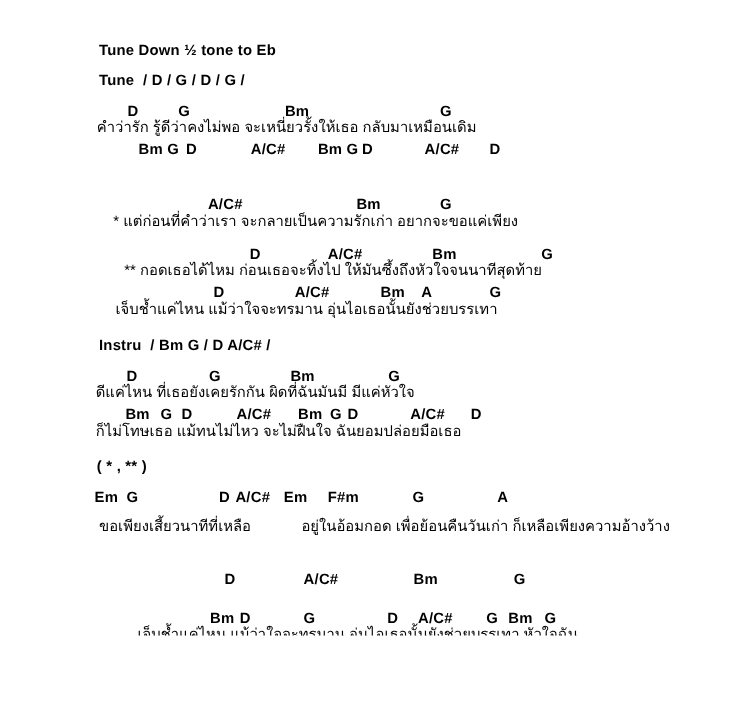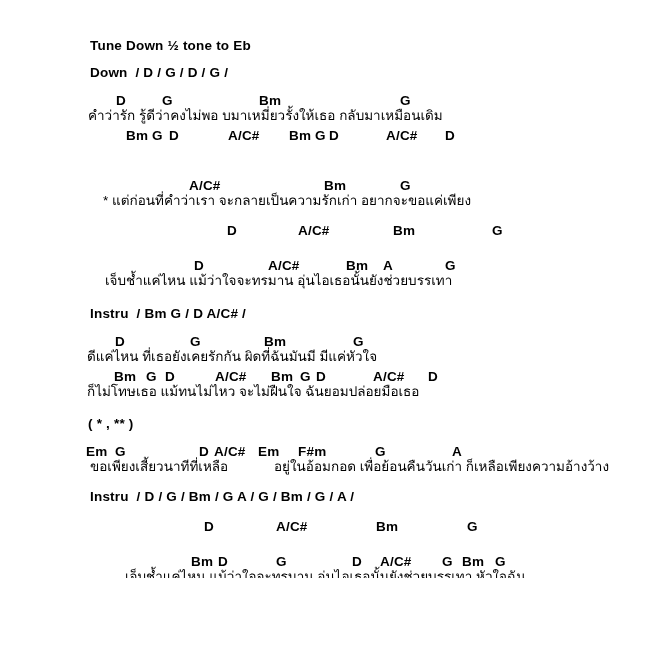--- a/index.html
+++ b/index.html
@@ -37,30 +37,30 @@
   }
 </style>
 </head>
 <body>
 
 <div class="sheet">
     <div class="line heading" style="top: 37px;">
       <span class="tok" style="left: 90px;">Tune Down ½ tone to Eb</span>
     </div>
     <div class="line heading" style="top: 64px;">
-      <span class="tok" style="left: 90px;">Down  / D / G / D / G /</span>
+      <span class="tok" style="left: 90px;">Tune  / D / G / D / G /</span>
     </div>
     <div class="line chords" style="top: 92px;">
       <span class="tok" style="left: 116px;">D</span>
       <span class="tok" style="left: 162px;">G</span>
       <span class="tok" style="left: 259px;">Bm</span>
       <span class="tok" style="left: 400px;">G</span>
     </div>
     <div class="line lyric" style="top: 107px;">
-      <span class="tok" style="left: 88px;">คำว่ารัก รู้ดีว่าคงไม่พอ บมาเหมี่ยวรั้งให้เธอ กลับมาเหมือนเดิม</span>
+      <span class="tok" style="left: 88px;">คำว่ารัก รู้ดีว่าคงไม่พอ จะเหนี่ยวรั้งให้เธอ กลับมาเหมือนเดิม</span>
     </div>
     <div class="line chords" style="top: 127px;">
       <span class="tok" style="left: 126px;">Bm</span>
       <span class="tok" style="left: 152px;">G</span>
       <span class="tok" style="left: 169px;">D</span>
       <span class="tok" style="left: 228px;">A/C#</span>
       <span class="tok" style="left: 289px;">Bm</span>
       <span class="tok" style="left: 315px;">G</span>
       <span class="tok" style="left: 329px;">D</span>
       <span class="tok" style="left: 386px;">A/C#</span>
@@ -72,20 +72,23 @@
       <span class="tok" style="left: 400px;">G</span>
     </div>
     <div class="line lyric" style="top: 192px; padding-left: 20px;">
       <span class="tok" style="left: 103px;">* แต่ก่อนที่คำว่าเรา จะกลายเป็นความรักเก่า อยากจะขอแค่เพียง</span>
     </div>
     <div class="line chords" style="top: 222px;">
       <span class="tok" style="left: 227px;">D</span>
       <span class="tok" style="left: 298px;">A/C#</span>
       <span class="tok" style="left: 393px;">Bm</span>
       <span class="tok" style="left: 492px;">G</span>
+    </div>
+    <div class="line lyric" style="top: 237px;">
+      <span class="tok" style="left: 113px;">** กอดเธอได้ไหม ก่อนเธอจะทิ้งไป ให้มันซึ้งถึงหัวใจจนนาทีสุดท้าย</span>
     </div>
     <div class="line chords" style="top: 257px;">
       <span class="tok" style="left: 194px;">D</span>
       <span class="tok" style="left: 268px;">A/C#</span>
       <span class="tok" style="left: 346px;">Bm</span>
       <span class="tok" style="left: 383px;">A</span>
       <span class="tok" style="left: 445px;">G</span>
     </div>
     <div class="line lyric" style="top: 272px;">
       <span class="tok" style="left: 105px;">เจ็บช้ำแค่ไหน แม้ว่าใจจะทรมาน อุ่นไอเธอนั้นยังช่วยบรรเทา</span>
@@ -122,26 +125,23 @@
     <div class="line chords" style="top: 443px; padding-left: 34px;">
       <span class="tok" style="left: 86px;">Em</span>
       <span class="tok" style="left: 115px;">G</span>
       <span class="tok" style="left: 199px;">D</span>
       <span class="tok" style="left: 214px;">A/C#</span>
       <span class="tok" style="left: 258px;">Em</span>
       <span class="tok" style="left: 298px;">F#m</span>
       <span class="tok" style="left: 375px;">G</span>
       <span class="tok" style="left: 452px;">A</span>
     </div>
-    <div class="line lyric" style="top: 458px; text-decoration: underline;">
+    <div class="line lyric" style="top: 470px; text-decoration: underline;">
       <span class="tok" style="left: 90px;">ขอเพียงเสี้ยวนาทีที่เหลือ</span>
       <span class="tok" style="left: 262px; margin-left: 12px;">อยู่ในอ้อมกอด เพื่อย้อนคืนวันเก่า ก็เหลือเพียงความอ้างว้าง</span>
-    </div>
-    <div class="line heading" style="top: 488px;">
-      <span class="tok" style="left: 90px;">Instru  / D / G / Bm / G A / G / Bm / G / A /</span>
     </div>
     <div class="line chords" style="top: 518px;">
       <span class="tok" style="left: 204px;">D</span>
       <span class="tok" style="left: 276px;">A/C#</span>
       <span class="tok" style="left: 376px;">Bm</span>
       <span class="tok" style="left: 467px;">G</span>
     </div>
     <div class="line chords" style="top: 553px;">
       <span class="tok" style="left: 191px;">Bm</span>
       <span class="tok" style="left: 218px;">D</span>

